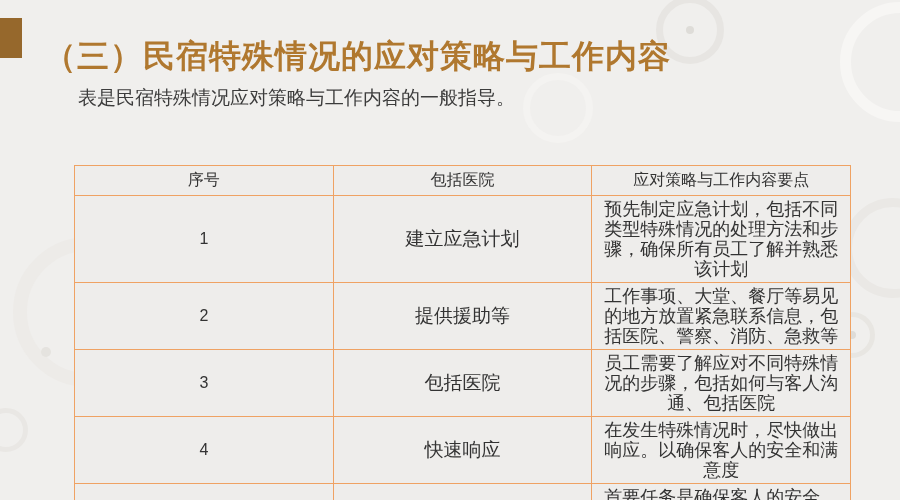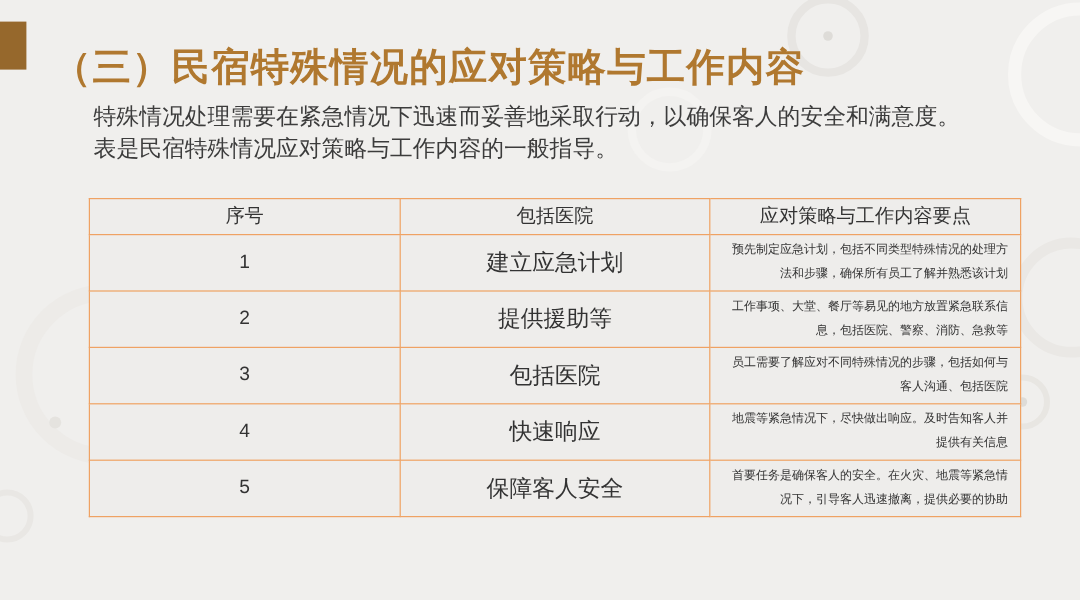--- a/index.html
+++ b/index.html
@@ -51,22 +51,22 @@
     background:#eeedeb; z-index:1;
   }
   .strategy th, .strategy td {
     border:1px solid #efa263; color:#333;
     font-weight:normal;
   }
   .strategy th { font-size:16px; height:29px; text-align:center; padding:0;margin-left:16px; }
   .strategy td.c-num  { text-align:center; font-size:16px; width:56px; }
   .strategy td.c-item { text-align:center; font-size:19px; width:166px; }
   .strategy td.c-points {
-    font-size:10px; line-height:20px;
-    padding:3px 10px; text-align:right;
+    font-size:18px; line-height:20px;
+    padding:3px 10px; text-align:center;
   }
   .strategy tr.body-row { height:46px; }
 </style>
 </head>
 <body>
 
 <div class="decor ring r1"></div>
 <div class="decor r1d"></div>
 <div class="decor ring r2"></div>
 <div class="decor ring r3"></div>
@@ -76,21 +76,20 @@
 <div class="decor ring r5"></div>
 <div class="decor r5d"></div>
 <div class="decor ring r7"></div>
 <div class="decor ring r8"></div>
 <div class="decor r8d"></div>
 
 <div class="accent-square"></div>
 <h1 class="slide-title">（三）民宿特殊情况的应对策略与工作内容</h1>
 
 <div class="intro">
-  <div>特殊情况处理需要在紧急情况下迅速而妥善地采取行动，以确保客人的安全和满意度。</div>
   <div>表是民宿特殊情况应对策略与工作内容的一般指导。</div>
 </div>
 
 <table class="strategy">
   <thead>
     <tr>
       <th class="c-num">序号</th>
       <th class="c-item">包括医院</th>
       <th class="c-points">应对策略与工作内容要点</th>
     </tr>
@@ -107,21 +106,21 @@
     <td class="c-points">工作事项、大堂、餐厅等易见的地方放置紧急联系信息，包括医院、警察、消防、急救等</td>
   </tr>
       <tr class="body-row">
     <td class="c-num">3</td>
     <td class="c-item">包括医院</td>
     <td class="c-points">员工需要了解应对不同特殊情况的步骤，包括如何与客人沟通、包括医院</td>
   </tr>
       <tr class="body-row">
     <td class="c-num">4</td>
     <td class="c-item">快速响应</td>
-    <td class="c-points">地震等紧急情况下，尽快做出响应。及时告知客人并提供有关信息</td>
+    <td class="c-points">在发生特殊情况时，尽快做出响应。以确保客人的安全和满意度</td>
   </tr>
       <tr class="body-row">
     <td class="c-num">5</td>
     <td class="c-item">保障客人安全</td>
     <td class="c-points">首要任务是确保客人的安全。在火灾、地震等紧急情况下，引导客人迅速撤离，提供必要的协助</td>
   </tr>
     </tbody>
 </table>
 
 </body></html>

